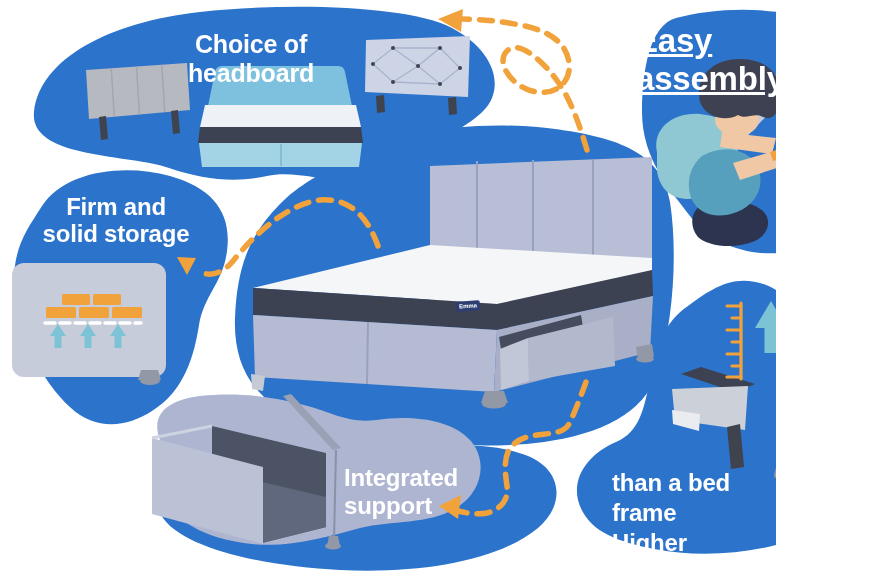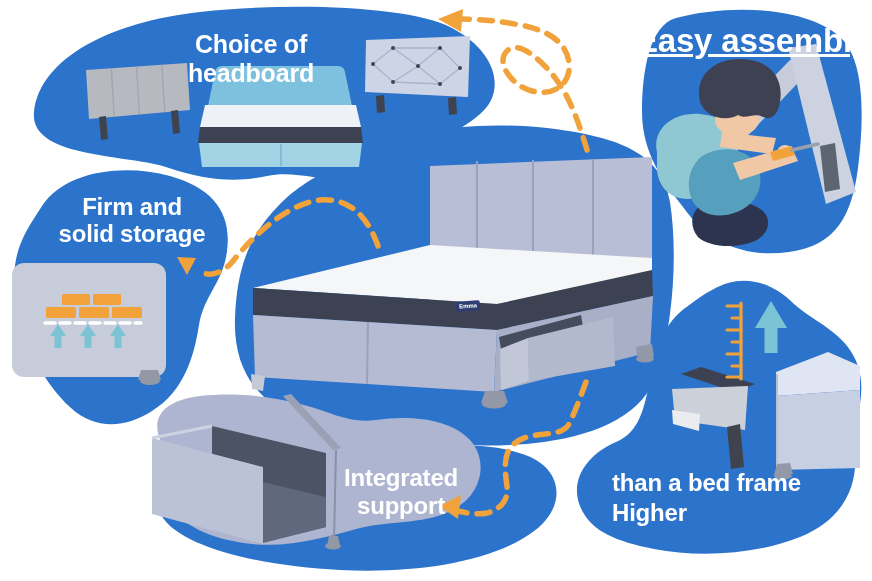--- a/index.html
+++ b/index.html
@@ -1,16 +1,16 @@
 <!DOCTYPE html>
 <html style="--blob-blue: #2c73cb; --blob-lavender: #aeb5d1; --accent-orange: #f2a23b; --teal-arrow: #7dc3d6; --callout-text: #ffffff; --bed-base: #b5bbd2; --bed-base-side: #a8afc7; --bed-headboard: #b8bed6; --mattress-band: #3c4251; --mattress-white: #f5f6f8; --gray-headboard: #b6b9c0; --blue-headboard: #7ec1de; --blue-base: #a2d4e6; --tufted-headboard: #ccd4e6; --panel-gray: #c6ccd9; --drawer-interior: #4c5364; --skin: #f0c8a5; --hair: #3e4152; --shirt-light: #8fc8d2; --shirt-dark: #57a0bd; --pants: #2c3450; --foot-gray: #9298a6; --brand-navy: #2e3e72;"><head>
 <meta charset="utf-8">
 <style>
   html,body{margin:0;padding:0;background:#ffffff;}
-  #stage{position:relative;width:872px;height:581px;background:#ffffff;overflow:hidden;
+  #stage{position:relative;width:776px;height:581px;background:#ffffff;overflow:hidden;
          font-family:"Liberation Sans",sans-serif;}
   #art{position:absolute;left:0;top:0;}
   .callout{position:absolute;color:var(--callout-text);font-weight:700;letter-spacing:-0.2px;z-index:5;}
   .callout span{display:block;}
   .brand{position:absolute;z-index:6;background:var(--brand-navy);color:#fff;
          width:24px;height:10px;font-size:6px;line-height:10px;text-align:center;
          border-radius:2px;transform:rotate(-4deg);font-weight:700;}
   
   .f-blue{fill:var(--blob-blue)} .f-lav{fill:var(--blob-lavender)}
   .f-orange{fill:var(--accent-orange)} .s-orange{stroke:var(--accent-orange)}
@@ -221,26 +221,26 @@
 </svg>
 
   <div class="callout" style="left:145px;top:30px;width:212px;text-align:center;font-size:25px;">
     <span>Choice of headboard</span>
   </div>
 
   <div class="callout" style="left:636px;top:22px;font-size:33px;text-decoration:underline;">
     <span>Easy assembly</span>
   </div>
 
-  <div class="callout" style="left:36px;top:193px;width:160px;text-align:center;font-size:24px;line-height:27px;margin-left:16px;">
+  <div class="callout" style="left:36px;top:193px;width:160px;text-align:center;font-size:24px;line-height:27px;">
     <span>Firm and</span>
     <span>solid storage</span>
   </div>
 
-  <div class="callout" style="left:344px;top:464px;font-size:24px;line-height:28px;text-align:center;">
+  <div class="callout" style="left:344px;top:464px;font-size:24px;line-height:28px;">
     <span>Integrated</span>
     <span>support</span>
   </div>
 
   <div class="callout" style="left:612px;top:468px;font-size:24px;line-height:30px;">
     <span>than a bed frame</span>
     <span>Higher</span>
   </div>
 
   <div class="brand" style="left:456px;top:301px;">Emma</div>

